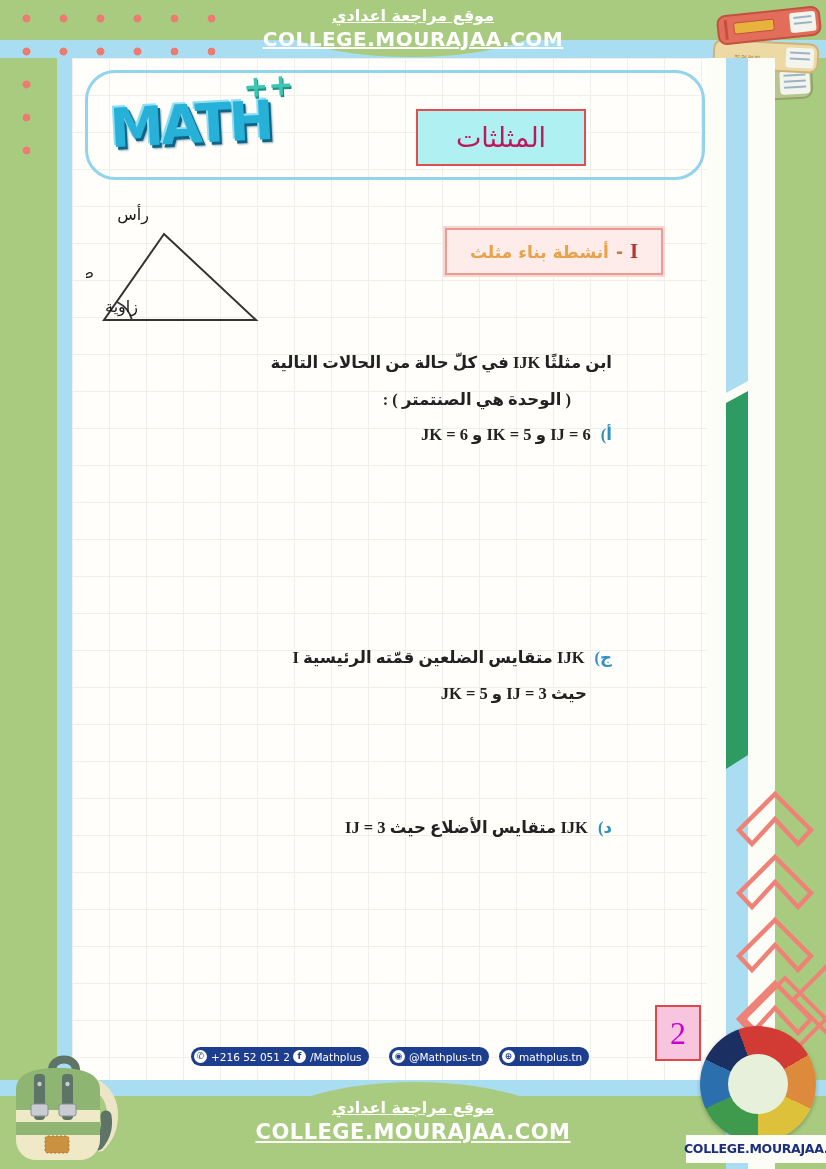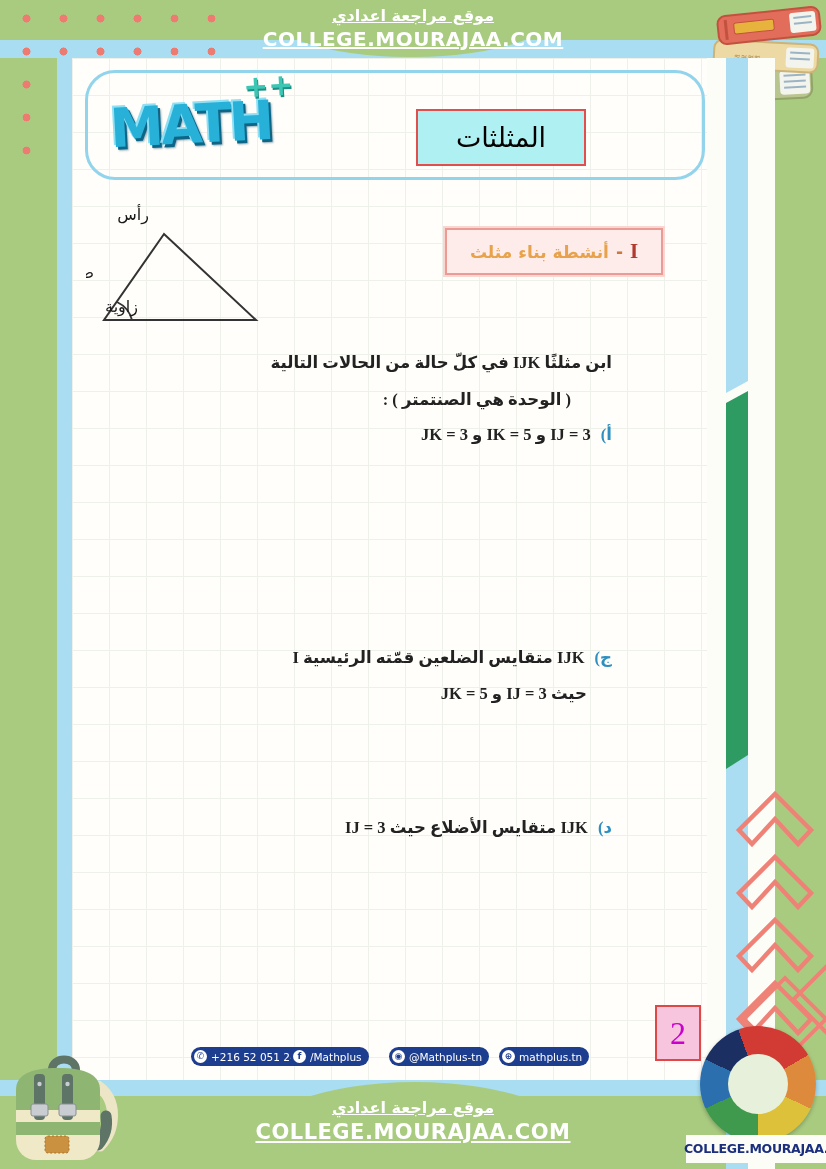--- a/index.html
+++ b/index.html
@@ -31,21 +31,21 @@
   .rs-3 { top:697px; height:414px; background:#aadcf2; clip-path:polygon(0 14px,100% 0,100% 100%,0 100%); }
 
   
   .header-box { position:absolute; left:13px; top:12px; width:620px; height:110px; border:3px solid #92d4ec; border-radius:30px; }
   .math-logo { position:absolute; left:22px; top:20px; transform:rotate(-3deg); }
   .math-word { font-family:"DejaVu Sans",sans-serif; font-weight:bold; font-size:54px; letter-spacing:-3px; color:#27b0d8;
                text-shadow:-2px -2px 0 #8fe0f4, 2px 3px 0 #0f6586, 3px 4px 2px rgba(20,80,110,.45); }
   .math-plus { position:absolute; right:-24px; top:-14px; color:#3ec6b5; font-weight:bold; font-size:30px; text-shadow:1px 2px 0 #1b8f84; line-height:.7; }
   .title-box { position:absolute; left:328px; top:36px; width:170px; height:57px; background:#aff1f3; border:2px solid #e04e4e;
                display:flex; align-items:center; justify-content:center; }
-  .title-box span { font-size:27px; color:#000000; letter-spacing:2px; direction:rtl; }
+  .title-box span { font-size:27px; color:#be185d; letter-spacing:2px; direction:rtl; }
 
   
   .tri-wrap { position:absolute; left:14px; top:138px; width:195px; height:145px; }
 
   
   .section-box { position:absolute; left:373px; top:170px; width:218px; height:47px; background:#fdecea; border:2px solid #ec9b94;
                  box-shadow:0 0 0 2px #f8d6d2; display:flex; align-items:center; justify-content:center; direction:rtl; gap:7px; }
   .section-num { font-family:"Liberation Serif",serif; font-size:21px; color:#b03a2e; font-weight:bold; }
   .section-dash { font-size:17px; color:#c77b3d; font-weight:bold; }
   .section-title { font-size:17px; color:#e8a24b; font-weight:bold; }
@@ -162,21 +162,21 @@
       <span class="section-num">I</span>
       <span class="section-dash">-</span>
       <span class="section-title">أنشطة بناء مثلث</span>
     </div>
 
     <div class="tline" style="top:295px">ابن مثلثًا  IJK  في كلّ حالة من الحالات التالية</div>
     <div class="tline" style="top:332px; right:136px">( الوحدة هي الصنتمتر ) :</div>
 
     <div class="tline" style="top:367px">
       <span class="item-letter">أ)</span>
-      <span>IJ = 3  و  IK = 5  و  JK = 3</span>
+      <span>IJ = 6  و  IK = 5  و  JK = 6</span>
     </div>
 
 
     <div class="tline" style="top:590px">
       <span class="item-letter">ج)</span>
       <span>IJK  متقايس الضلعين قمّته الرئيسية  I</span>
     </div>
     <div class="tline" style="top:626px; right:120px">حيث  IJ = 3   و  JK = 5</div>
 
     <div class="tline" style="top:760px">

